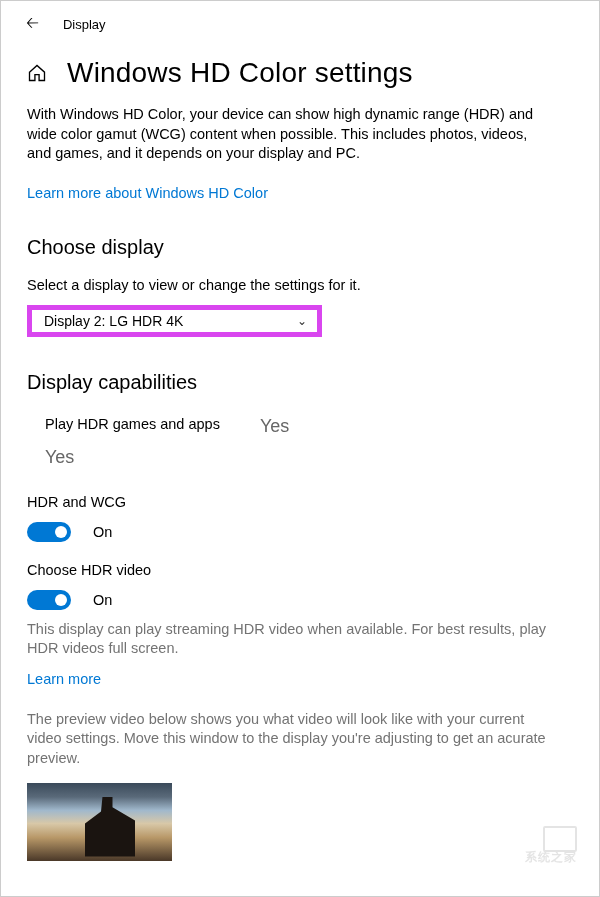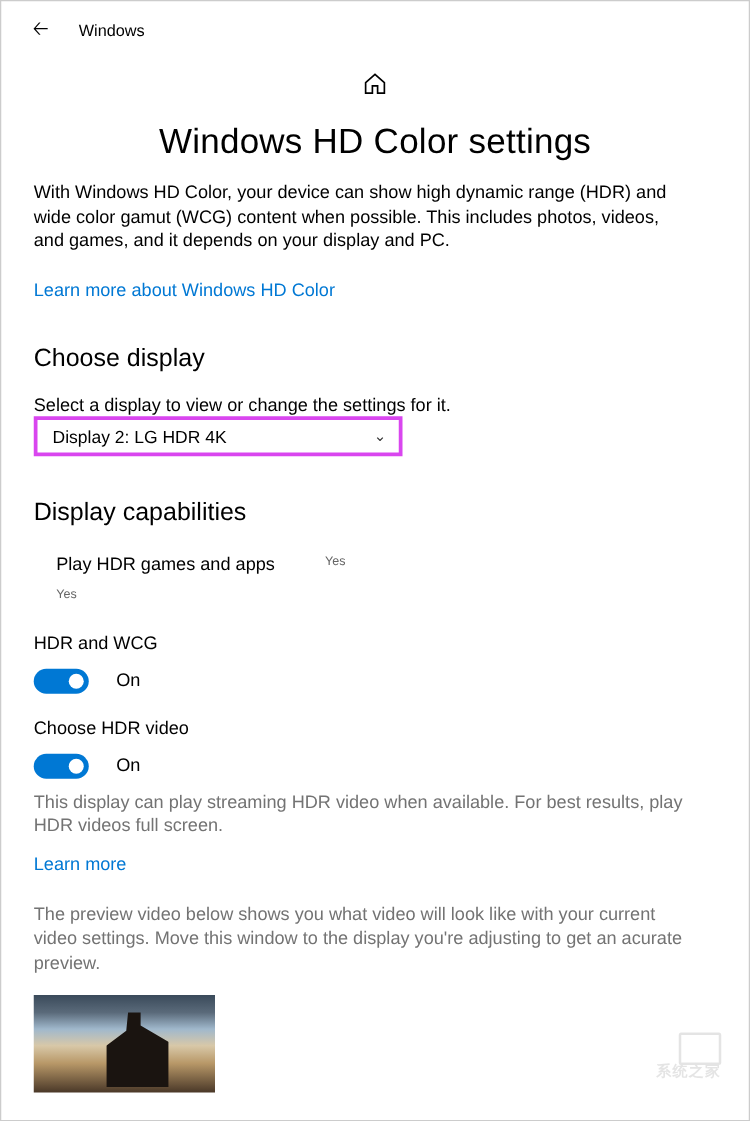--- a/index.html
+++ b/index.html
@@ -28,21 +28,20 @@
       color: #000;
     }
     .content {
       padding: 14px 26px 0 26px;
     }
     .page-header {
       display: flex;
       align-items: center;
       gap: 20px;
       margin-bottom: 16px;
-      flex-direction: column;
     }
     .home-icon {
       width: 20px;
       height: 20px;
       flex-shrink: 0;
     }
     .page-title {
       font-size: 28px;
       font-weight: 400;
       color: #000;
@@ -64,25 +63,26 @@
     .section-heading {
       font-size: 20px;
       font-weight: 400;
       color: #000;
       margin-top: 34px;
       margin-bottom: 18px;
     }
     .section-text {
       font-size: 14.5px;
       color: #000;
+      margin-bottom: 12px;
     }
     .dropdown {
       width: 295px;
       height: 32px;
-      border: 3px solid #d946ef;
+      border: 5px solid #d946ef;
       display: flex;
       align-items: center;
       justify-content: space-between;
       padding: 0 10px 0 12px;
       cursor: pointer;
       font-size: 14px;
     }
     .dropdown-chevron {
       font-size: 12px;
       color: #333;
@@ -91,21 +91,21 @@
       display: flex;
       padding: 4px 0 6px 18px;
     }
     .cap-row:first-of-type { padding-top: 0; }
     .cap-label {
       width: 215px;
       font-size: 14.5px;
       color: #000;
     }
     .cap-value {
-      font-size: 10px;
+      font-size: 18px;
       color: #666;
     }
     .sub-label {
       font-size: 14.5px;
       color: #000;
       margin-top: 20px;
       margin-bottom: 12px;
     }
     .toggle-row {
       display: flex;
@@ -185,21 +185,21 @@
       color: #888;
       font-weight: 600;
       letter-spacing: 1px;
     }
   </style>
 </head>
 <body>
 
 <div class="titlebar">
   <span class="back-arrow">🡠</span>
-  <span class="titlebar-text">Windows</span>
+  <span class="titlebar-text">Display</span>
 </div>
 
 <div class="content">
 
   <div class="page-header">
     <svg class="home-icon" viewBox="0 0 24 24" fill="none" stroke="#000" stroke-width="1.6">
       <path d="M3 11 L12 3 L21 11 L21 21 L14.5 21 L14.5 14 L9.5 14 L9.5 21 L3 21 Z"></path>
     </svg>
     <h1 class="page-title">Windows HD Color settings</h1>
   </div>

